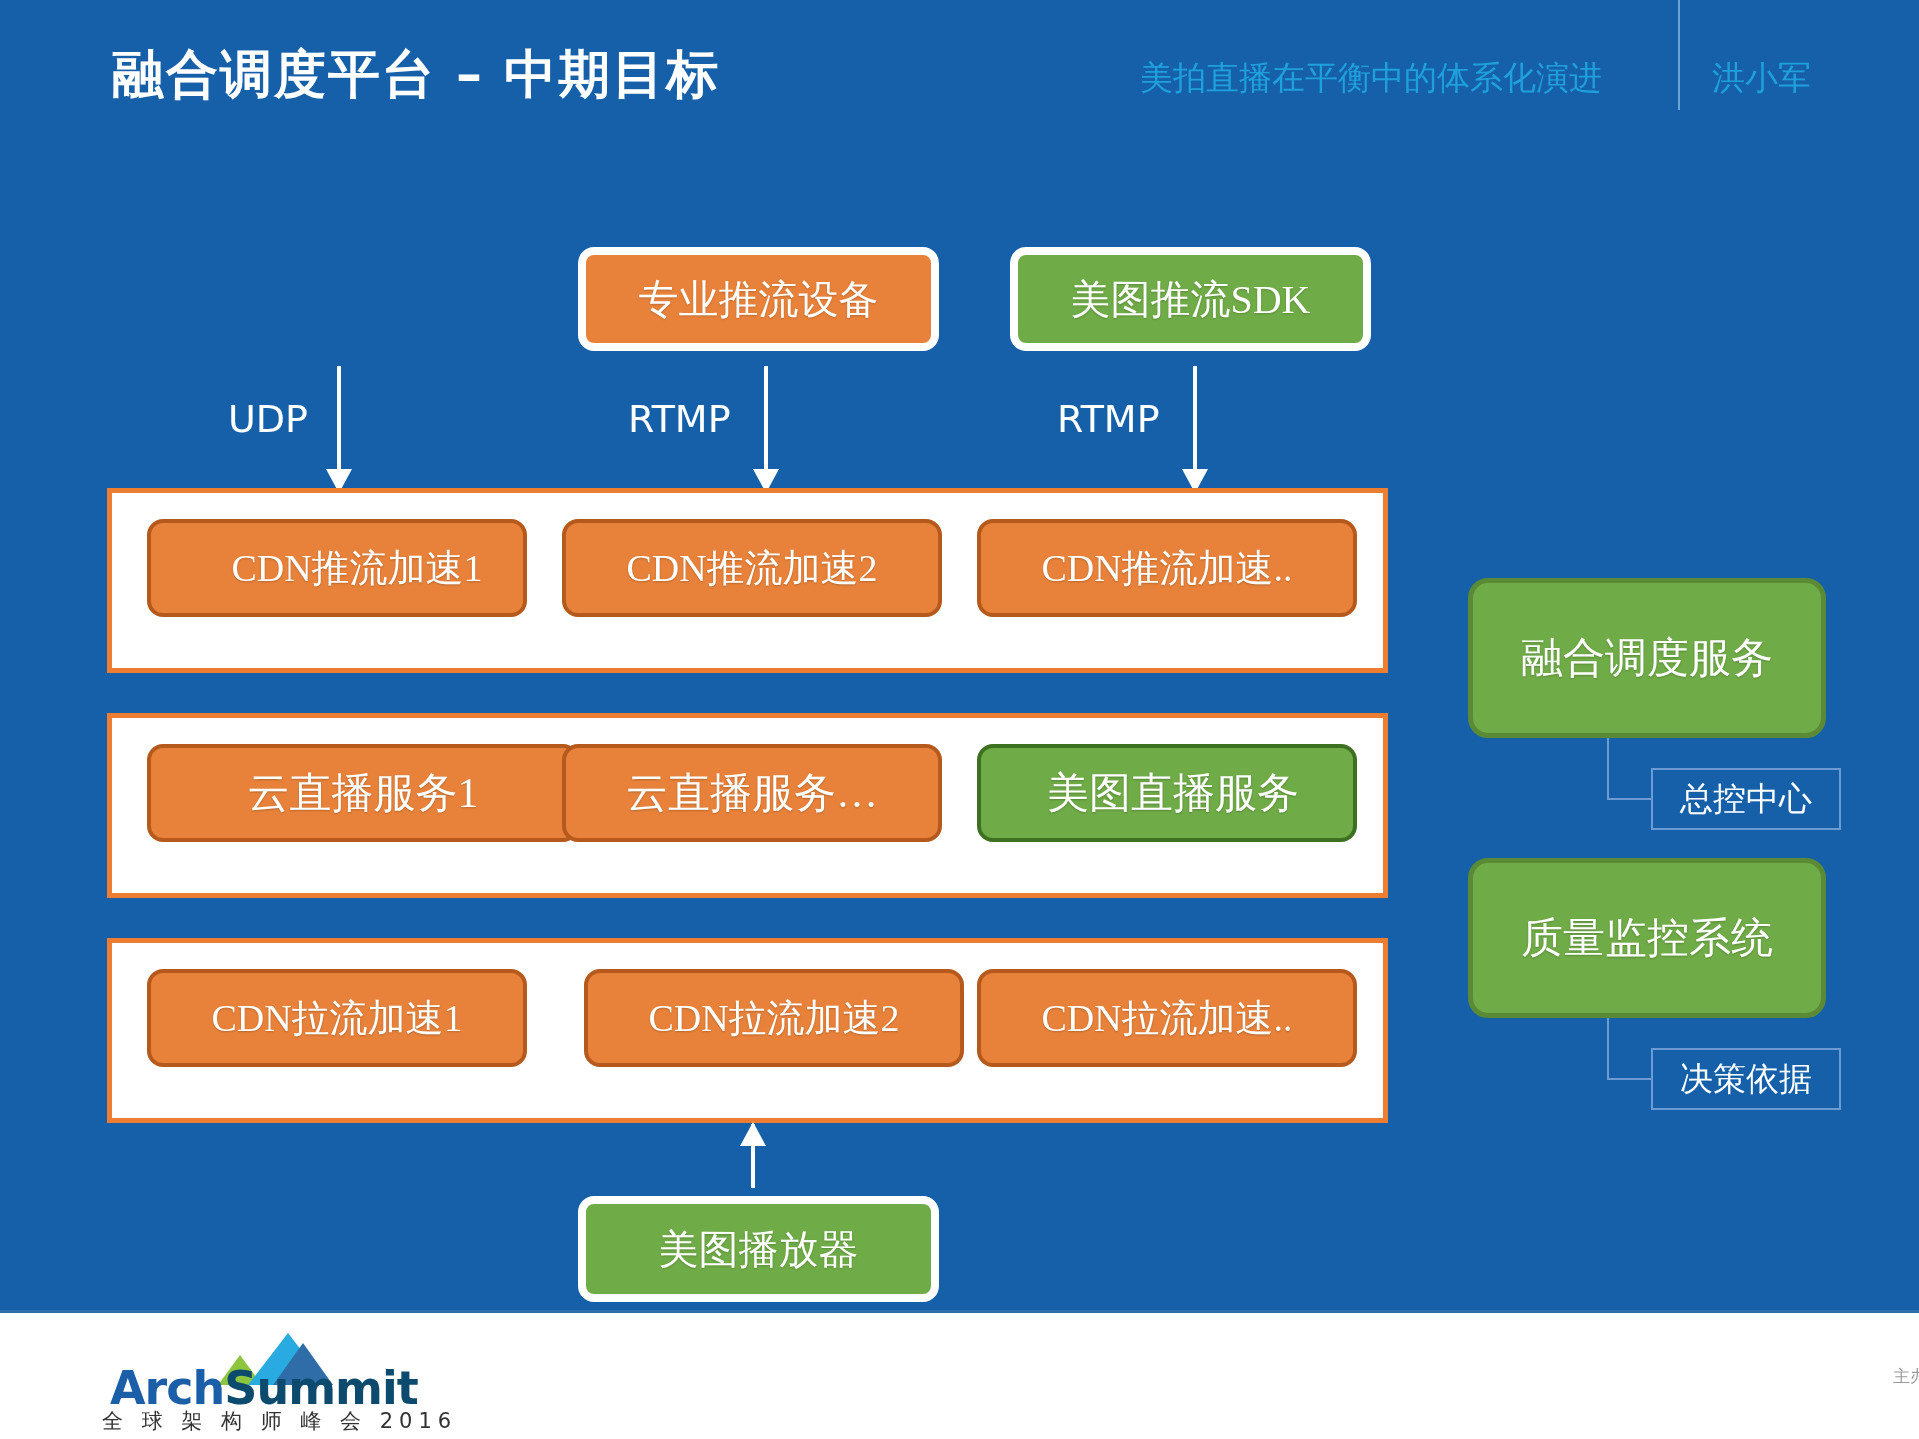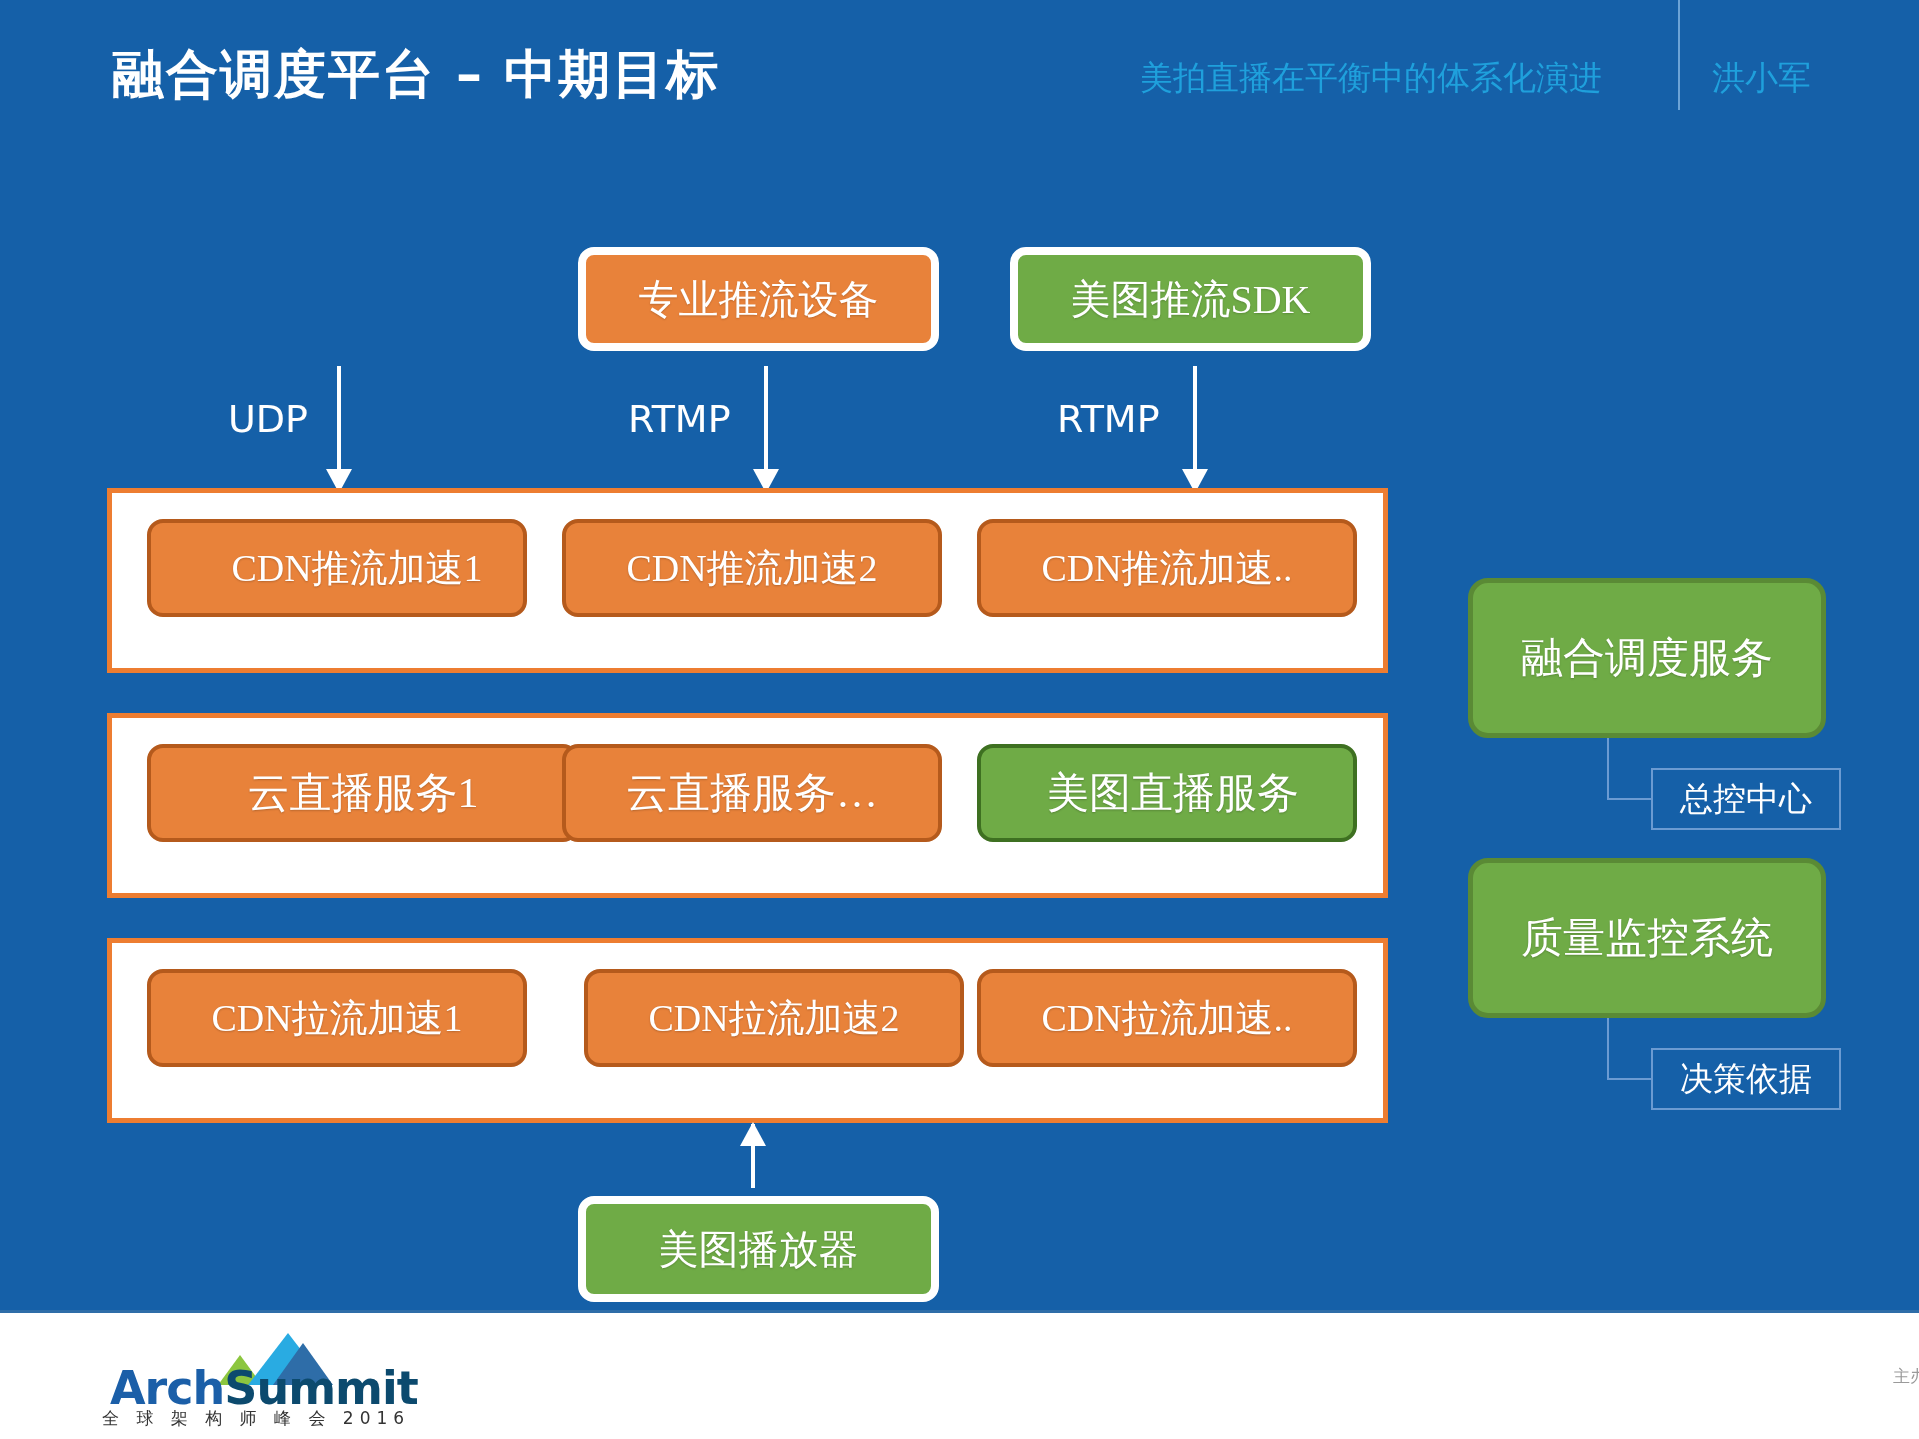--- a/index.html
+++ b/index.html
@@ -147,21 +147,21 @@
   .as-logo{position:absolute;left:98px;top:14px;width:300px;height:100px;}
   .as-word{
     position:absolute;left:0;top:34px;
     font-size:46px;font-weight:bold;letter-spacing:-1px;
     font-family:"DejaVu Sans","Liberation Sans",sans-serif;
   }
   .as-word .a{color:#1B5FA8;margin-left:12px;}
   .as-word .b{color:#0c4a6e;}
   .as-sub{
     position:absolute;left:4px;top:80px;
-    font-size:17px;color:#333333;letter-spacing:6px;
+    font-size:21px;color:#333333;letter-spacing:6px;
     font-family:"DejaVu Sans","Liberation Sans",sans-serif;
     white-space:nowrap;
   }
   .tri{position:absolute;width:0;height:0;}
 
   .sponsor{position:absolute;right:26px;top:30px;height:70px;}
   .sp-label{
     position:absolute;left:0;top:22px;
     font-size:17px;color:#9A9A9A;white-space:nowrap;
     font-family:"DejaVu Sans","Liberation Sans",sans-serif;

